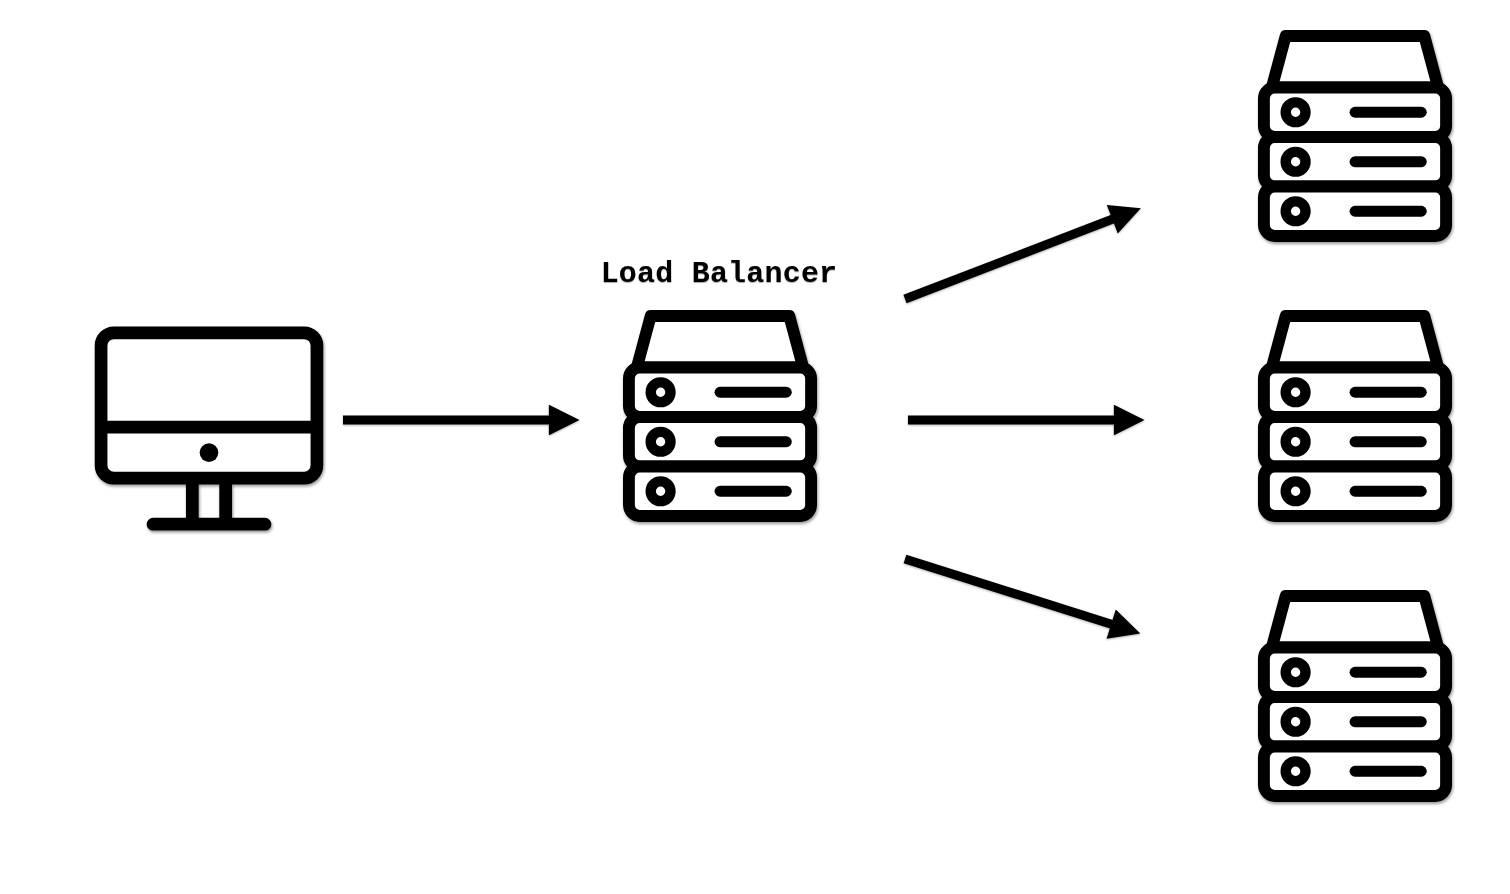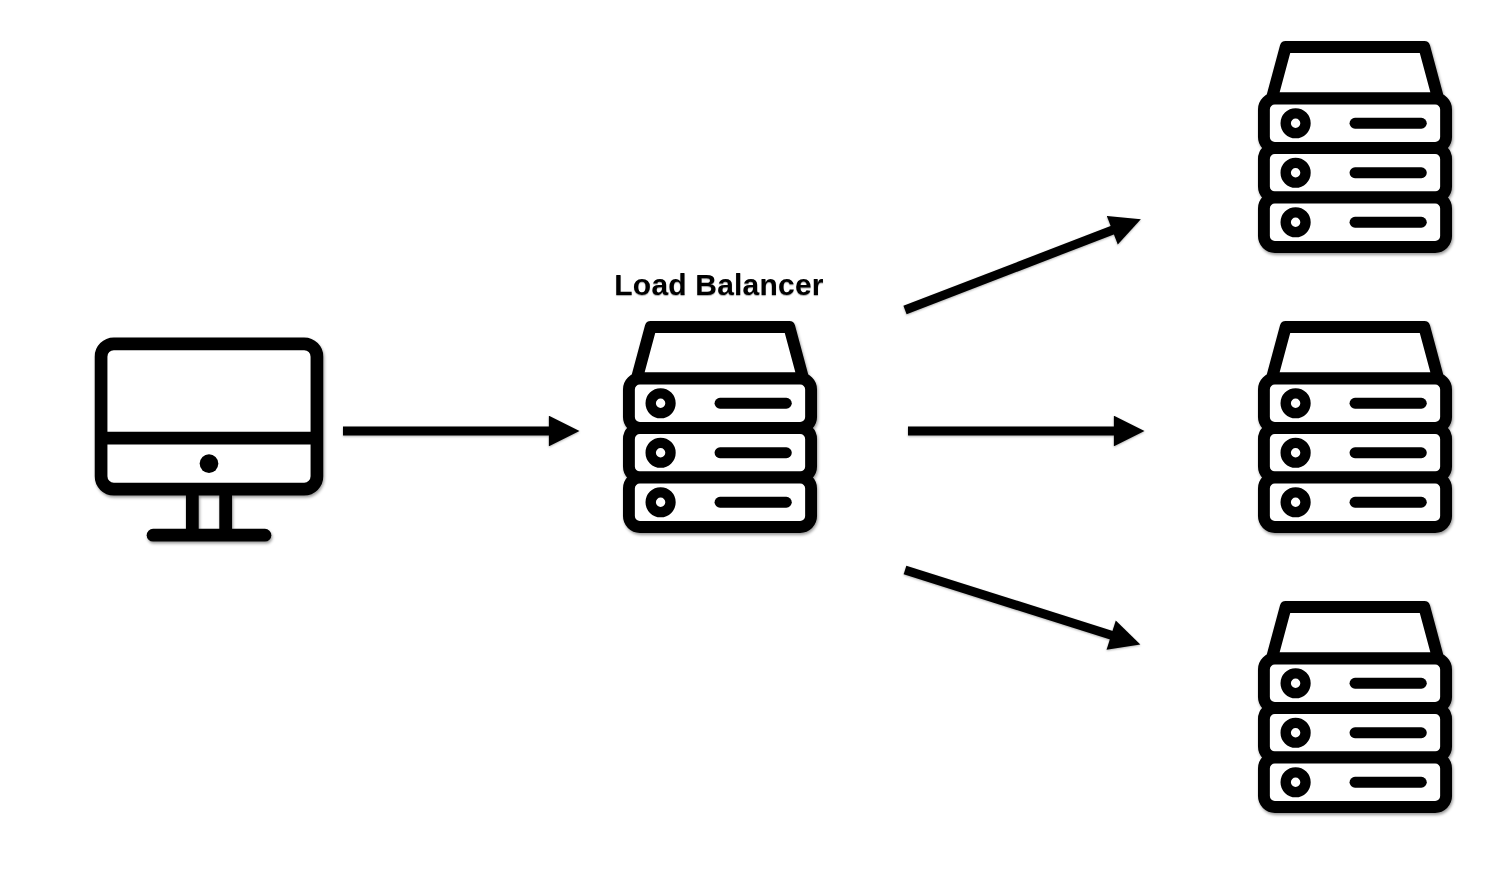--- a/index.html
+++ b/index.html
@@ -6,22 +6,21 @@
     margin: 0;
     padding: 0;
     background: #ffffff;
   }
   .canvas {
     position: relative;
     width: 1510px;
     height: 866px;
     background: #ffffff;
     overflow: hidden;
-    font-family: Liberation Sans, sans-serif;
-    margin-top: 11px;
+    font-family: Liberation Mono, monospace;
   }
   .edges {
     position: absolute;
     left: 0;
     top: 0;
     filter: drop-shadow(0px 1px 1px rgba(0,0,0,0.30));
   }
   .node {
     position: absolute;
   }

